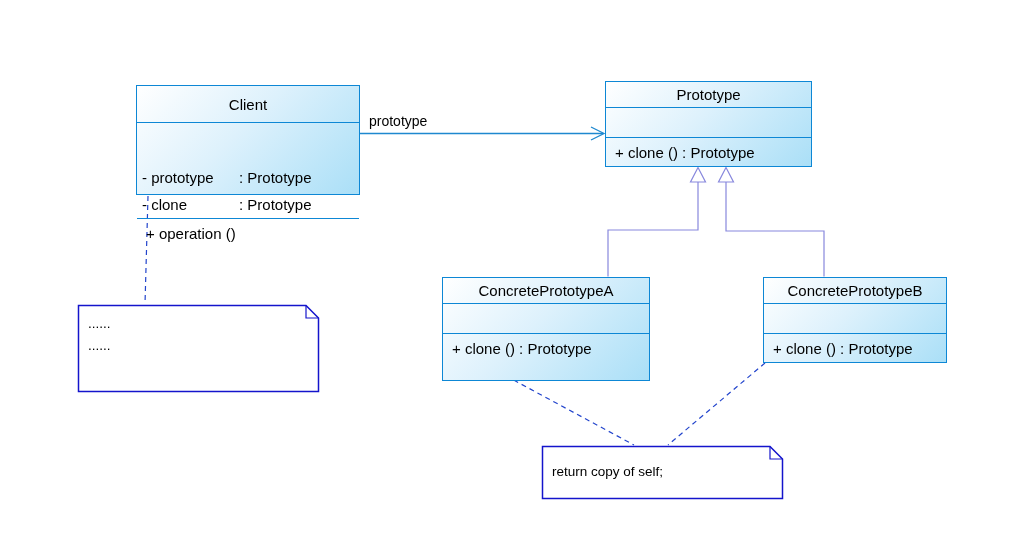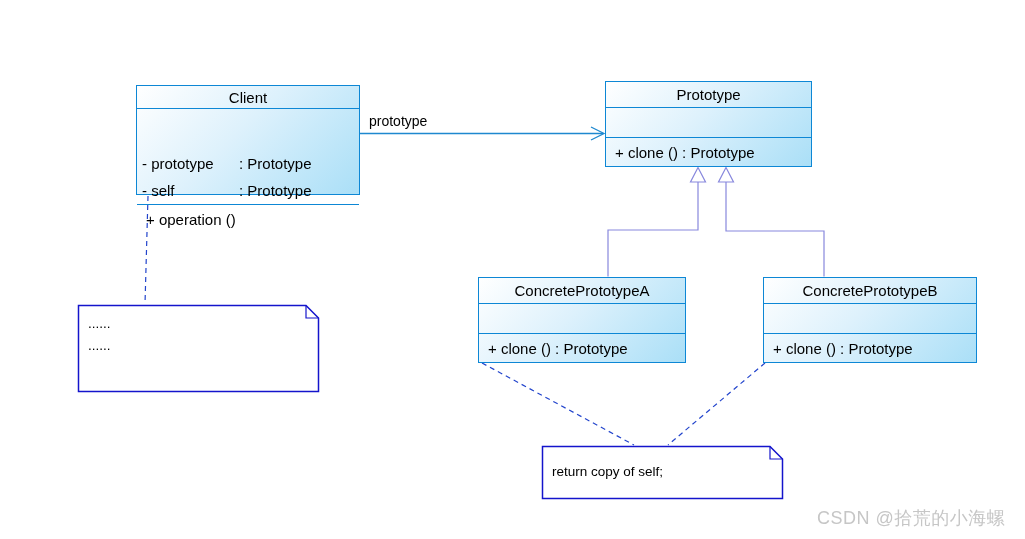--- a/index.html
+++ b/index.html
@@ -75,51 +75,50 @@
 
     <polyline class="edge-gen" points="726,182 726,231 824,231 824,276.5"></polyline>
     <polygon class="gen-tri" points="726,167.5 718.5,182 733.5,182"></polygon>
 
     <line class="edge-note" x1="148" y1="196" x2="145" y2="304"></line>
     <line class="edge-note" x1="482" y1="363" x2="634" y2="445"></line>
     <line class="edge-note" x1="765" y1="363" x2="668" y2="445"></line>
   </svg>
 
   <div class="uml-class" style="left:136px;top:85px;width:224px;height:110px;">
-    <div class="cls-title" style="height:23px;">Client</div>
+    <div class="cls-title" style="height:37px;">Client</div>
     <div class="cls-attrs" style="height:55px;margin-top:40px;">
       <div class="member"><span class="mem-name">- prototype</span><span>: Prototype</span></div>
-      <div class="member"><span class="mem-name">- self</span><span>: Prototype</span></div>
+      <div class="member"><span class="mem-name">- clone</span><span>: Prototype</span></div>
     </div>
     <div class="cls-methods" style="height:30px;">+ operation ()</div>
   </div>
 
   <div class="uml-class" style="left:605px;top:81px;width:207px;height:86px;">
     <div class="cls-title" style="height:26px;">Prototype</div>
     <div class="cls-attrs" style="height:29px;"></div>
     <div class="cls-methods" style="height:29px;">+ clone () : Prototype</div>
   </div>
 
-  <div class="uml-class" style="left:442px;top:277px;width:208px;height:86px;margin-left:36px;">
+  <div class="uml-class" style="left:442px;top:277px;width:208px;height:104px;">
     <div class="cls-title" style="height:26px;">ConcretePrototypeA</div>
     <div class="cls-attrs" style="height:29px;"></div>
     <div class="cls-methods" style="height:29px;">+ clone () : Prototype</div>
   </div>
 
-  <div class="uml-class" style="left:763px;top:277px;width:214px;height:86px;">
+  <div class="uml-class" style="left:763px;top:277px;width:184px;height:86px;">
     <div class="cls-title" style="height:26px;">ConcretePrototypeB</div>
     <div class="cls-attrs" style="height:29px;"></div>
     <div class="cls-methods" style="height:29px;">+ clone () : Prototype</div>
   </div>
 
   <div class="assoc-label" style="left:369px;top:113px;">prototype</div>
 
   <div class="note-text" style="left:88px;top:313px;">
     <div>......</div>
     <div>......</div>
   </div>
   <div class="note-text single" style="left:552px;top:462px;">
     <div>return copy of self;</div>
   </div>
 
-  <div class="watermark" style="left:817px;top:506px;">CSDN @拾荒的小海螺</div>
 
 </div>
 
 </body></html>

